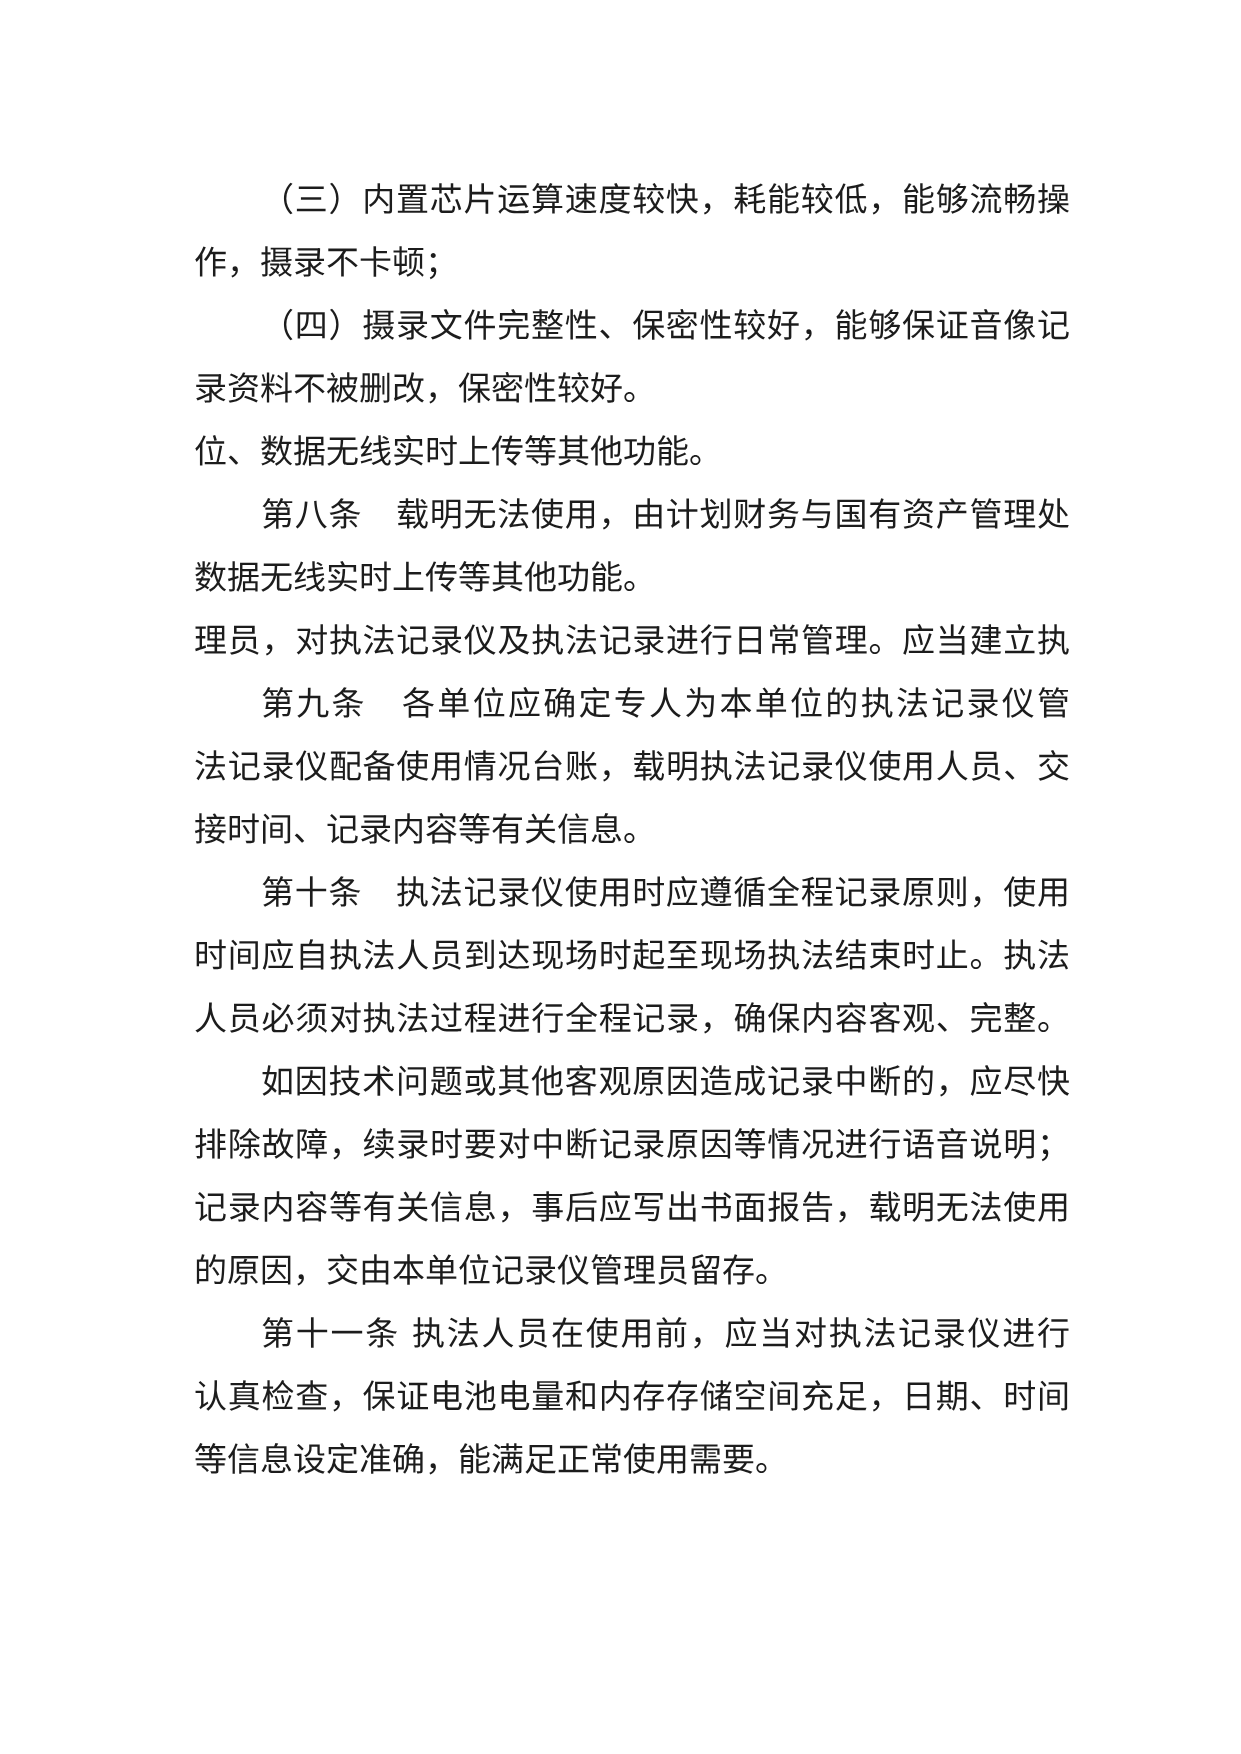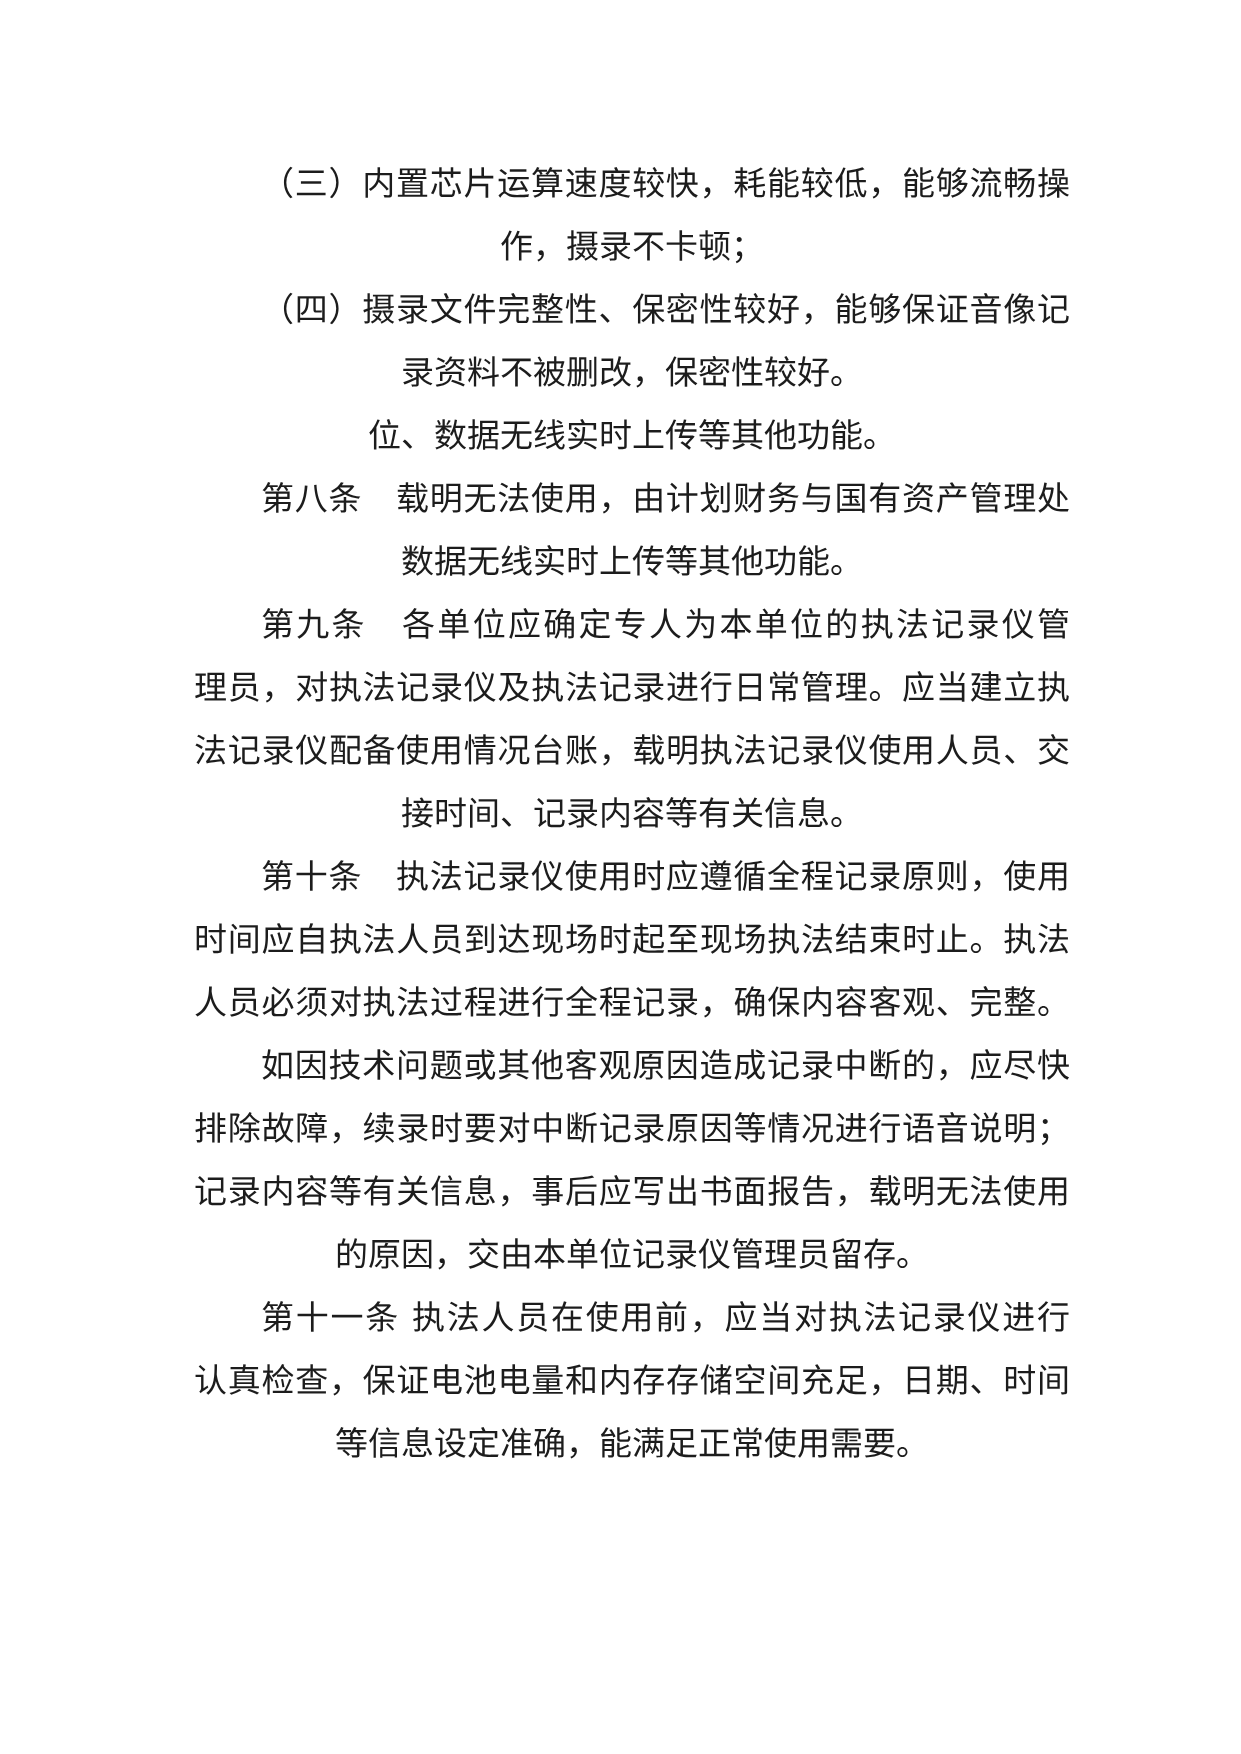--- a/index.html
+++ b/index.html
@@ -18,30 +18,30 @@
     position: absolute;
     left: 0;
     top: 0;
     width: 1241px;
     height: 1754px;
     background: #ffffff;
   }
   .doc-body {
     position: absolute;
     left: 194px;
-    top: 152px;
+    top: 168px;
     width: 876px;
     color: #1c1c1c;
   }
   .line {
     height: 63px;
     line-height: 63px;
     font-size: 33px;
     white-space: nowrap;
-    text-align: center;
+    text-align: left;
   }
   
   .line.fill {
     white-space: normal;
     text-align: justify;
     text-align-last: justify;
     overflow: hidden;
   }
   
   .line.indent {
@@ -53,22 +53,22 @@
 
 <div class="page">
   <div class="doc-body" style="color: rgb(28, 28, 28);">
       <div class="line indent fill">（三）内置芯片运算速度较快，耗能较低，能够流畅操</div>
       <div class="line">作，摄录不卡顿；</div>
       <div class="line indent fill">（四）摄录文件完整性、保密性较好，能够保证音像记</div>
       <div class="line">录资料不被删改，保密性较好。</div>
       <div class="line">位、数据无线实时上传等其他功能。</div>
       <div class="line indent fill">第八条　载明无法使用，由计划财务与国有资产管理处</div>
       <div class="line">数据无线实时上传等其他功能。</div>
+      <div class="line fill">理员，对执法记录仪及执法记录进行日常管理。应当建立执</div>
       <div class="line indent fill">第九条　各单位应确定专人为本单位的执法记录仪管</div>
-      <div class="line fill">理员，对执法记录仪及执法记录进行日常管理。应当建立执</div>
       <div class="line fill">法记录仪配备使用情况台账，载明执法记录仪使用人员、交</div>
       <div class="line">接时间、记录内容等有关信息。</div>
       <div class="line indent fill">第十条　执法记录仪使用时应遵循全程记录原则，使用</div>
       <div class="line fill">时间应自执法人员到达现场时起至现场执法结束时止。执法</div>
       <div class="line fill">人员必须对执法过程进行全程记录，确保内容客观、完整。</div>
       <div class="line indent fill">如因技术问题或其他客观原因造成记录中断的，应尽快</div>
       <div class="line fill">排除故障，续录时要对中断记录原因等情况进行语音说明；</div>
       <div class="line fill">记录内容等有关信息，事后应写出书面报告，载明无法使用</div>
       <div class="line">的原因，交由本单位记录仪管理员留存。</div>
       <div class="line indent fill">第十一条 执法人员在使用前，应当对执法记录仪进行</div>

